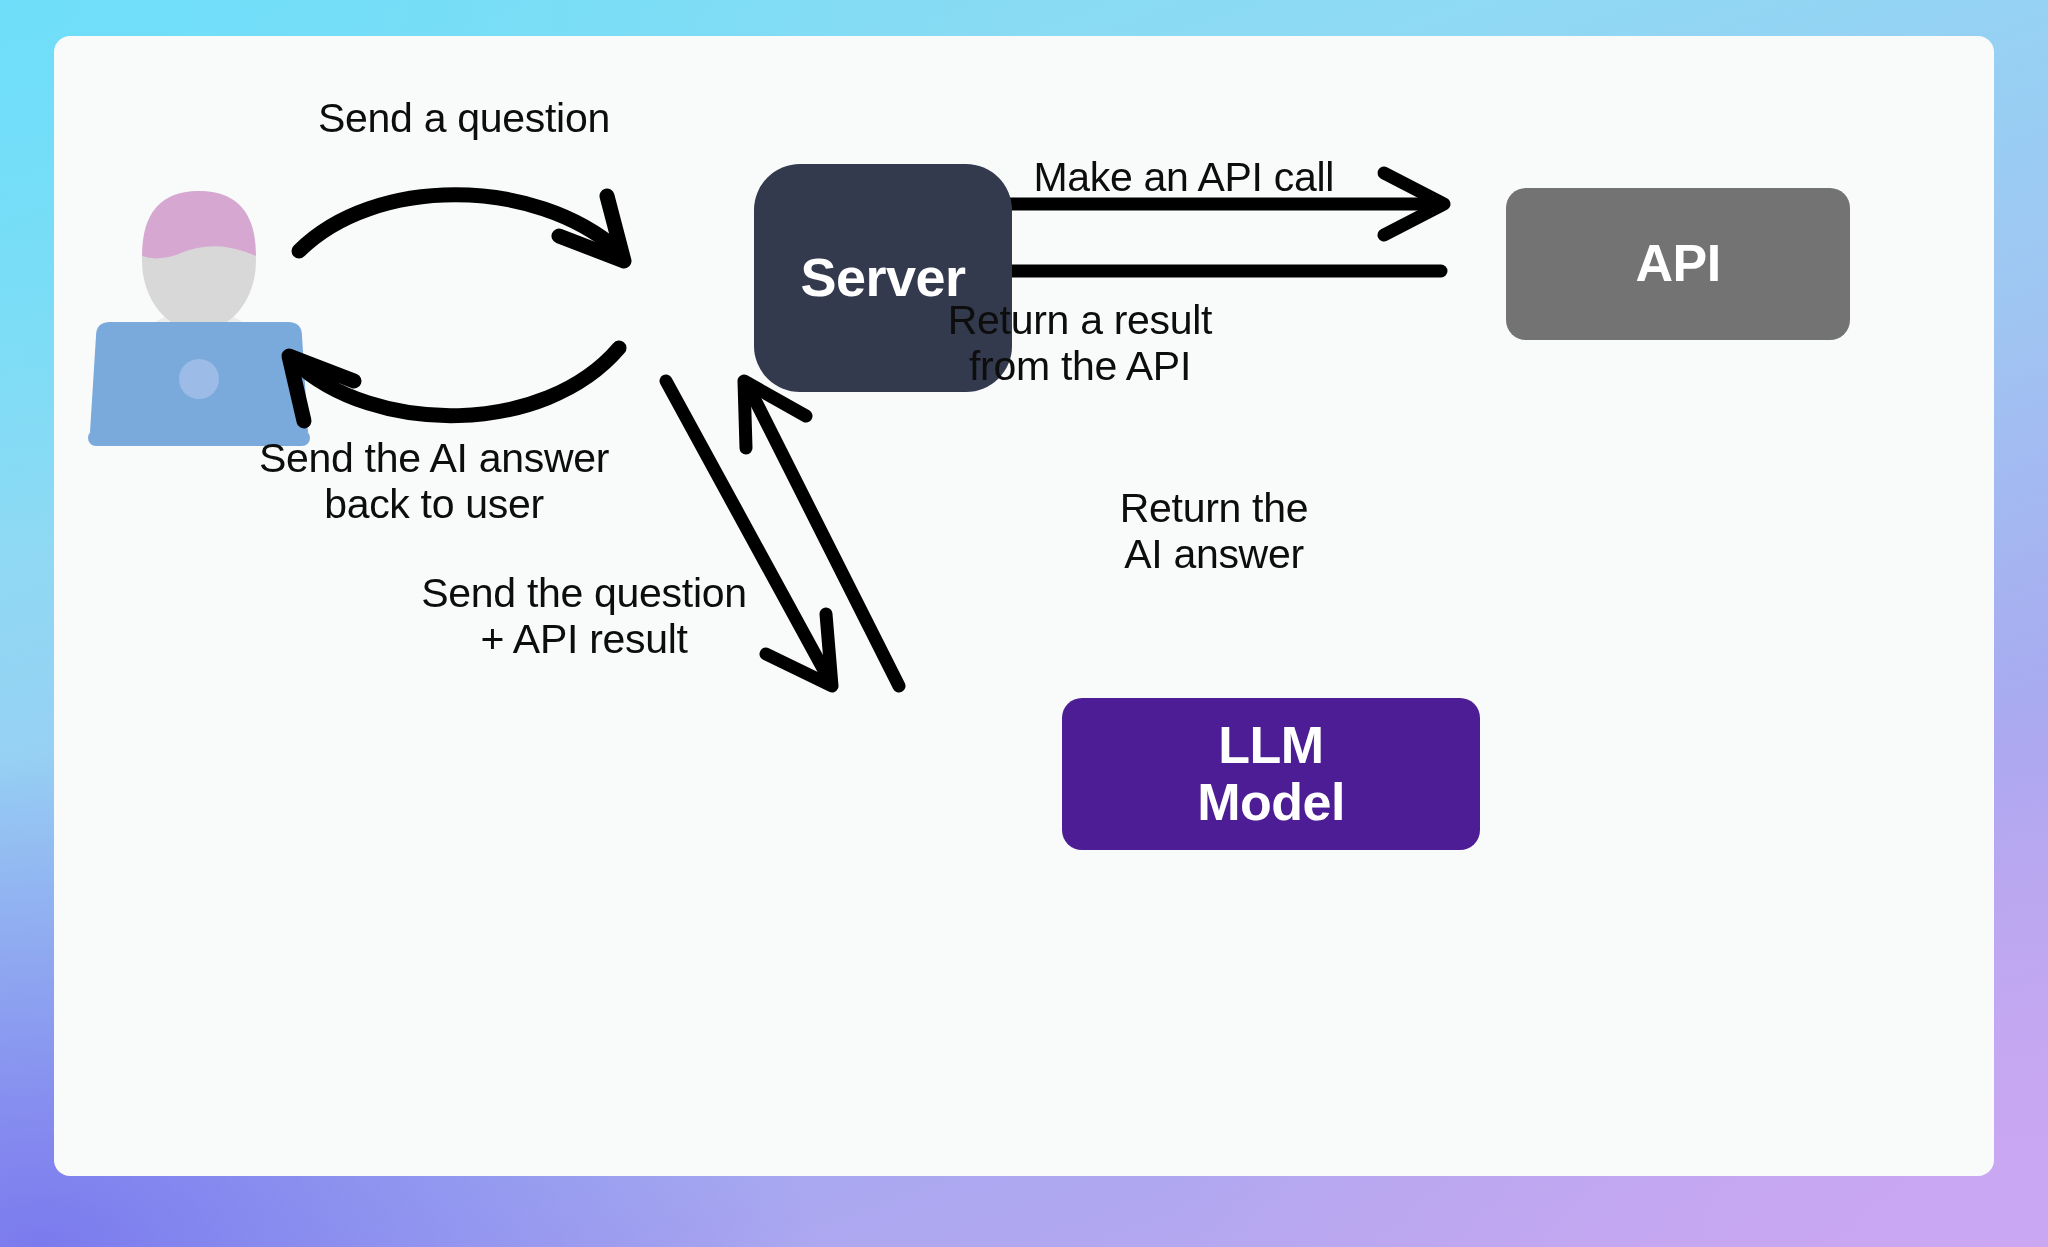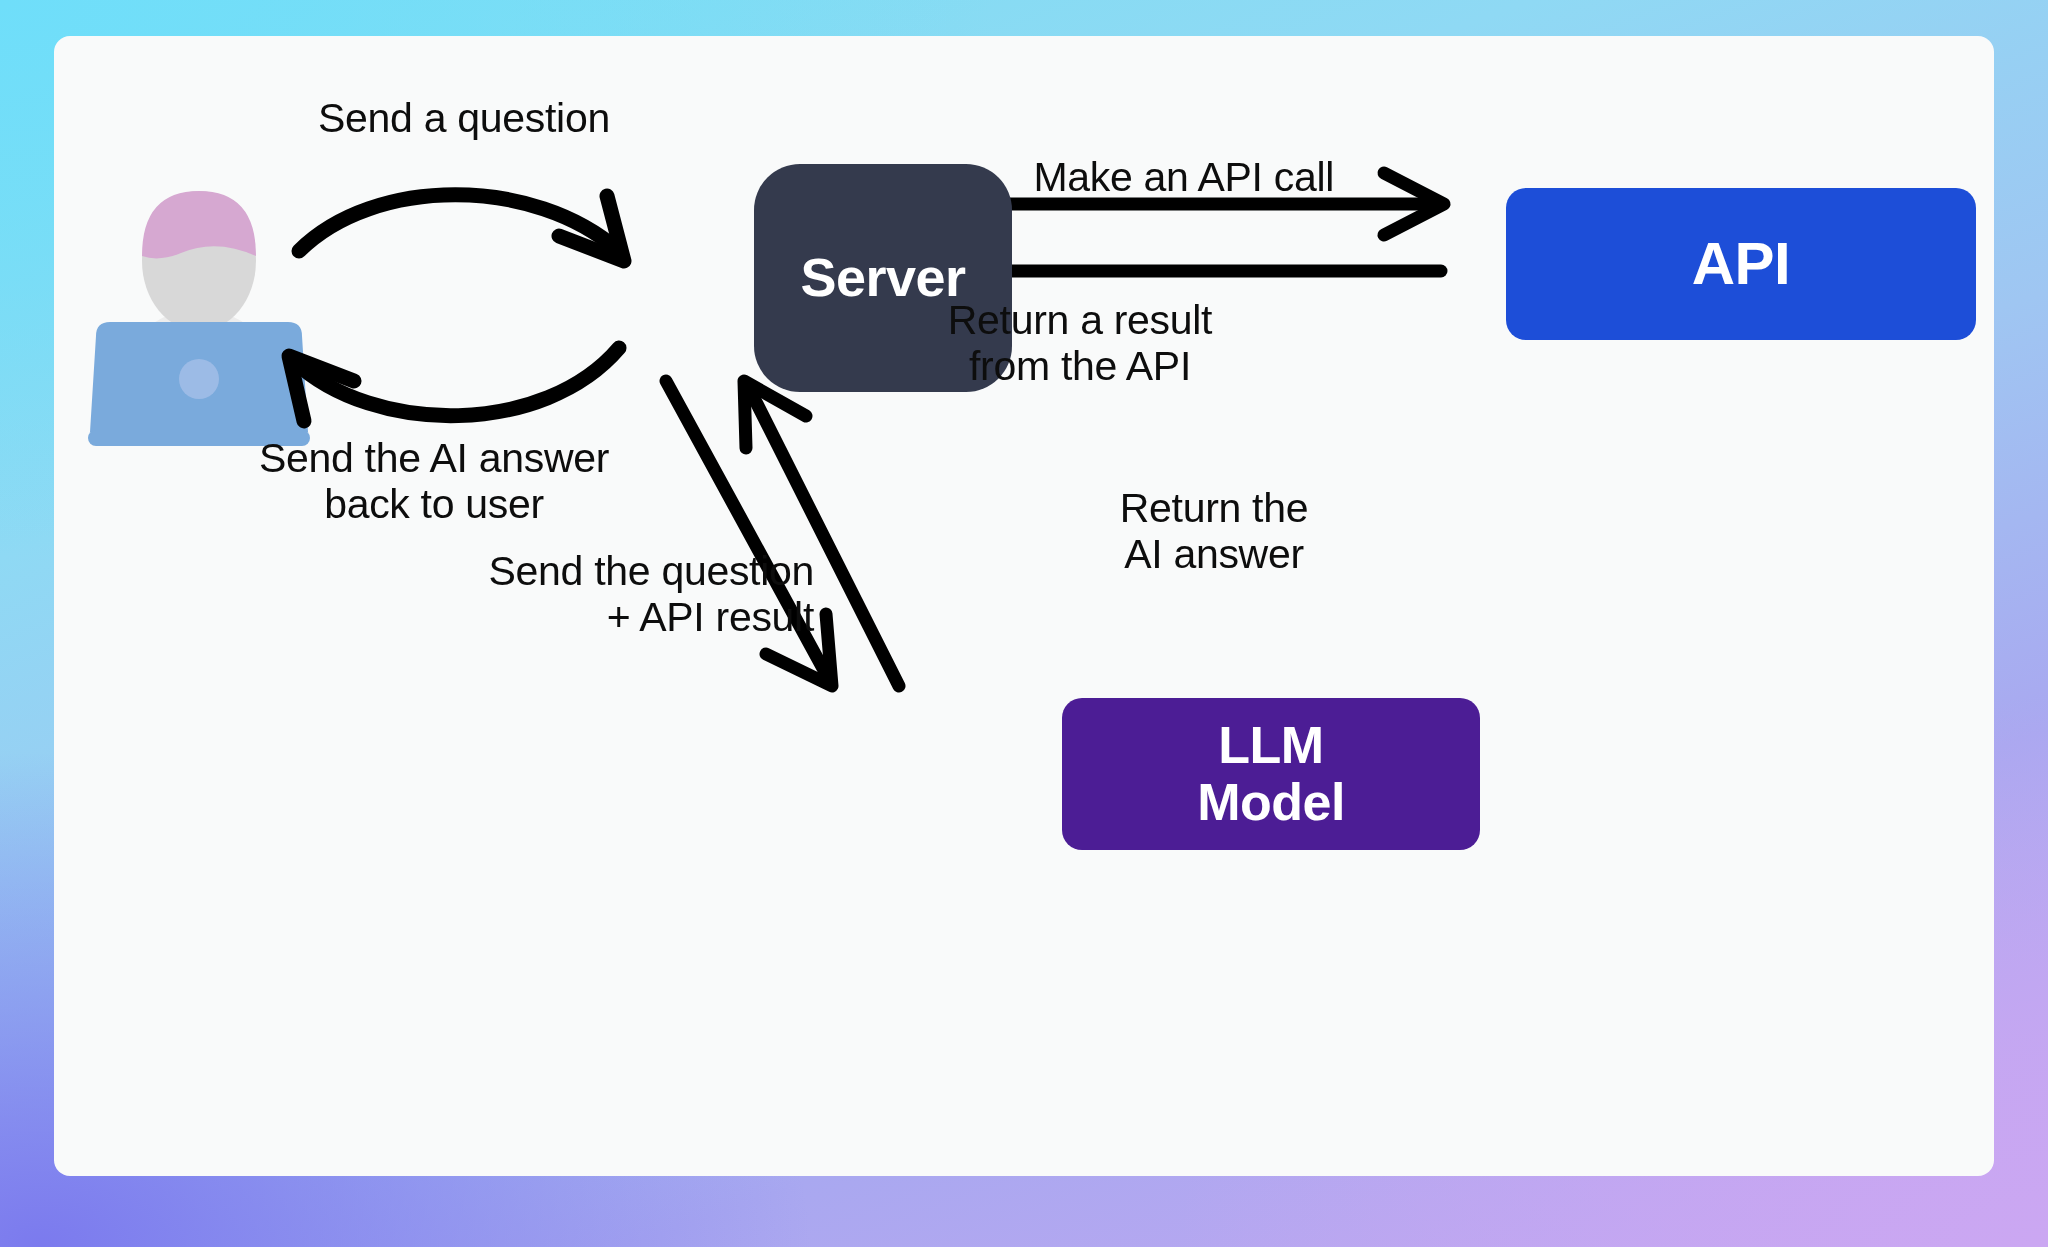--- a/index.html
+++ b/index.html
@@ -72,25 +72,25 @@
     top: 128px;
     width: 258px;
     height: 228px;
     background: #343A4D;
     border-radius: 46px;
     font-size: 54px;
   }
   .node-api {
     left: 1452px;
     top: 152px;
-    width: 470px;
+    width: 344px;
     height: 152px;
-    background: #1d4ed8;
+    background: #737373;
     border-radius: 20px;
-    font-size: 60px;
+    font-size: 52px;
   }
   .node-llm {
     left: 1008px;
     top: 662px;
     width: 418px;
     height: 152px;
     background: #4c1d95;
     border-radius: 20px;
     font-size: 52px;
   }
@@ -102,21 +102,21 @@
     font-size: 41px;
     line-height: 1.12;
     white-space: pre-line;
     font-weight: normal;
     letter-spacing: -0.3px;
   }
   .lbl-send-question { left: 200px; top: 60px;  width: 420px; text-align: center; }
   .lbl-send-back     { left: 150px; top: 400px; width: 460px; text-align: center; }
   .lbl-api-call      { left: 700px; top: 80px;  width: 580px; text-align: right; margin-top: 39px; }
   .lbl-api-return    { left: 736px; top: 262px; width: 580px; text-align: center; }
-  .lbl-send-q-api    { left: 300px; top: 513px; width: 460px; text-align: right; }
+  .lbl-send-q-api    { left: 300px; top: 535px; width: 460px; text-align: center; }
   .lbl-return-ai     { left: 1010px; top: 450px; width: 300px; text-align: center; }
 </style>
 </head>
 <body>
 
 <div id="stage">
   <div id="canvas">
 
     <div class="user-avatar">
       <svg viewBox="0 0 230 290" width="230" height="290" aria-hidden="true">

